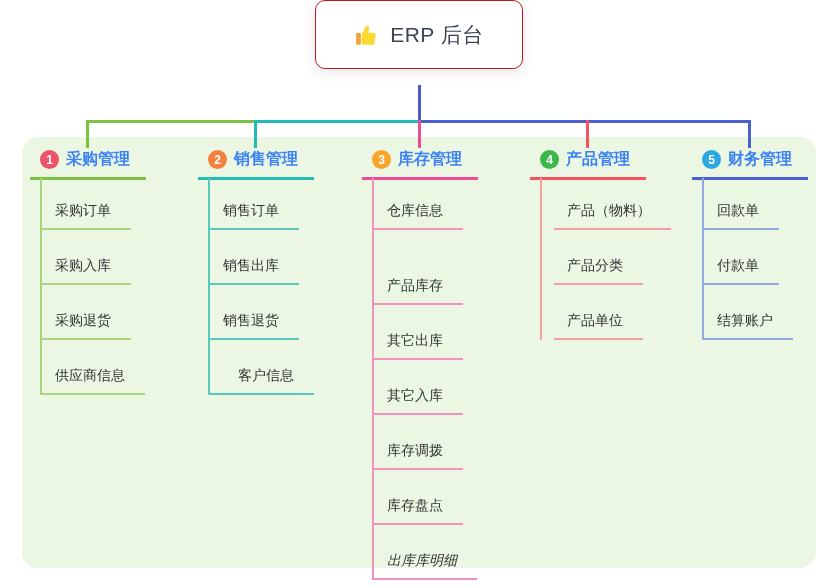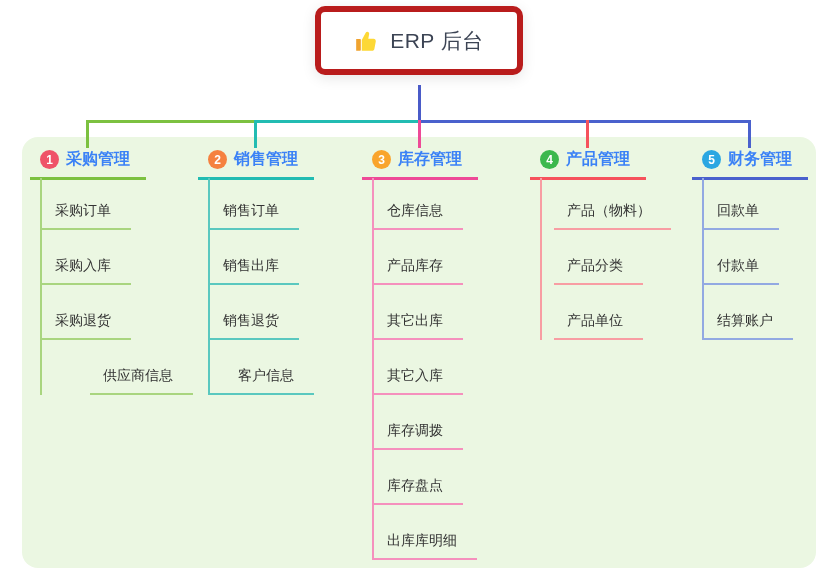--- a/index.html
+++ b/index.html
@@ -4,22 +4,22 @@
 <style>
   html,body{margin:0;padding:0;}
   body{
     width:839px;height:588px;position:relative;overflow:hidden;
     background:#ffffff;
     font-family:"Liberation Sans","DejaVu Sans",sans-serif;
     color:#333;
   }
   
   .root-card{
-    position:absolute;left:315px;top:6px;width:208px;height:69px;
-    background:#fff;border:6px solid #b91c1c;border-radius:10px;
+    position:absolute;left:315px;top:0;width:208px;height:69px;
+    background:#fff;border:1px solid #b91c1c;border-radius:10px;
     box-shadow:0 3px 14px rgba(0,0,0,.10);
     display:flex;align-items:center;justify-content:center;gap:10px;
     box-sizing:border-box;
   }
   .root-title{font-size:21px;font-weight:500;color:#3c4454;letter-spacing:.5px;}
   .thumb-icon{width:26px;height:26px;flex:0 0 auto;}
 
   
   .line{position:absolute;}
   .h-line{height:3px;}
@@ -87,44 +87,44 @@
   </div>
 <div id="branches">
     <div class="branch-header" style="left: 30px; border-bottom-color: rgb(124, 193, 64);">
       <span class="branch-badge" style="background: rgb(239, 83, 104);">1</span>
       <span class="branch-label">采购管理</span>
     </div>
     <div class="branch-children" style="left: 40px; top: 178px; border-left-color: rgb(169, 213, 127);">
       <div class="child-node" style="border-bottom-color: rgb(169, 213, 127);">采购订单</div>
       <div class="child-node" style="border-bottom-color: rgb(169, 213, 127);">采购入库</div>
       <div class="child-node" style="border-bottom-color: rgb(169, 213, 127);">采购退货</div>
-      <div class="child-node" style="border-bottom-color: rgb(169, 213, 127); margin-left: 48px;">供应商信息</div>
+      <div class="child-node" style="border-bottom-color: rgb(169, 213, 127);">供应商信息</div>
     </div>
     <div class="branch-header" style="left: 198px; border-bottom-color: rgb(34, 188, 178);">
       <span class="branch-badge" style="background: rgb(245, 129, 63);">2</span>
       <span class="branch-label">销售管理</span>
     </div>
     <div class="branch-children" style="left: 208px; top: 178px; border-left-color: rgb(90, 200, 191);">
       <div class="child-node" style="border-bottom-color: rgb(90, 200, 191);">销售订单</div>
       <div class="child-node" style="border-bottom-color: rgb(90, 200, 191);">销售出库</div>
       <div class="child-node" style="border-bottom-color: rgb(90, 200, 191);">销售退货</div>
       <div class="child-node" style="border-bottom-color: rgb(90, 200, 191); padding-left: 28px;">客户信息</div>
     </div>
     <div class="branch-header" style="left: 362px; border-bottom-color: rgb(238, 74, 151);">
       <span class="branch-badge" style="background: rgb(249, 164, 44);">3</span>
       <span class="branch-label">库存管理</span>
     </div>
     <div class="branch-children" style="left: 372px; top: 178px; border-left-color: rgb(245, 144, 189);">
       <div class="child-node" style="border-bottom-color: rgb(245, 144, 189);">仓库信息</div>
-      <div class="child-node" style="border-bottom-color: rgb(245, 144, 189);">产品库存</div>
+      <div class="child-node" style="border-bottom-color: rgb(245, 144, 189); margin-top: 20px;">产品库存</div>
       <div class="child-node" style="border-bottom-color: rgb(245, 144, 189);">其它出库</div>
       <div class="child-node" style="border-bottom-color: rgb(245, 144, 189);">其它入库</div>
       <div class="child-node" style="border-bottom-color: rgb(245, 144, 189);">库存调拨</div>
       <div class="child-node" style="border-bottom-color: rgb(245, 144, 189);">库存盘点</div>
-      <div class="child-node" style="border-bottom-color: rgb(245, 144, 189);">出库库明细</div>
+      <div class="child-node" style="border-bottom-color: rgb(245, 144, 189); font-style: italic;">出库库明细</div>
     </div>
     <div class="branch-header" style="left: 530px; border-bottom-color: rgb(246, 82, 92);">
       <span class="branch-badge" style="background: rgb(59, 184, 77);">4</span>
       <span class="branch-label">产品管理</span>
     </div>
     <div class="branch-children" style="left: 540px; top: 178px; border-left-color: rgb(248, 157, 163); padding-left: 12px;">
       <div class="child-node" style="border-bottom-color: rgb(248, 157, 163);">产品（物料）</div>
       <div class="child-node" style="border-bottom-color: rgb(248, 157, 163);">产品分类</div>
       <div class="child-node" style="border-bottom-color: rgb(248, 157, 163);">产品单位</div>
     </div>

